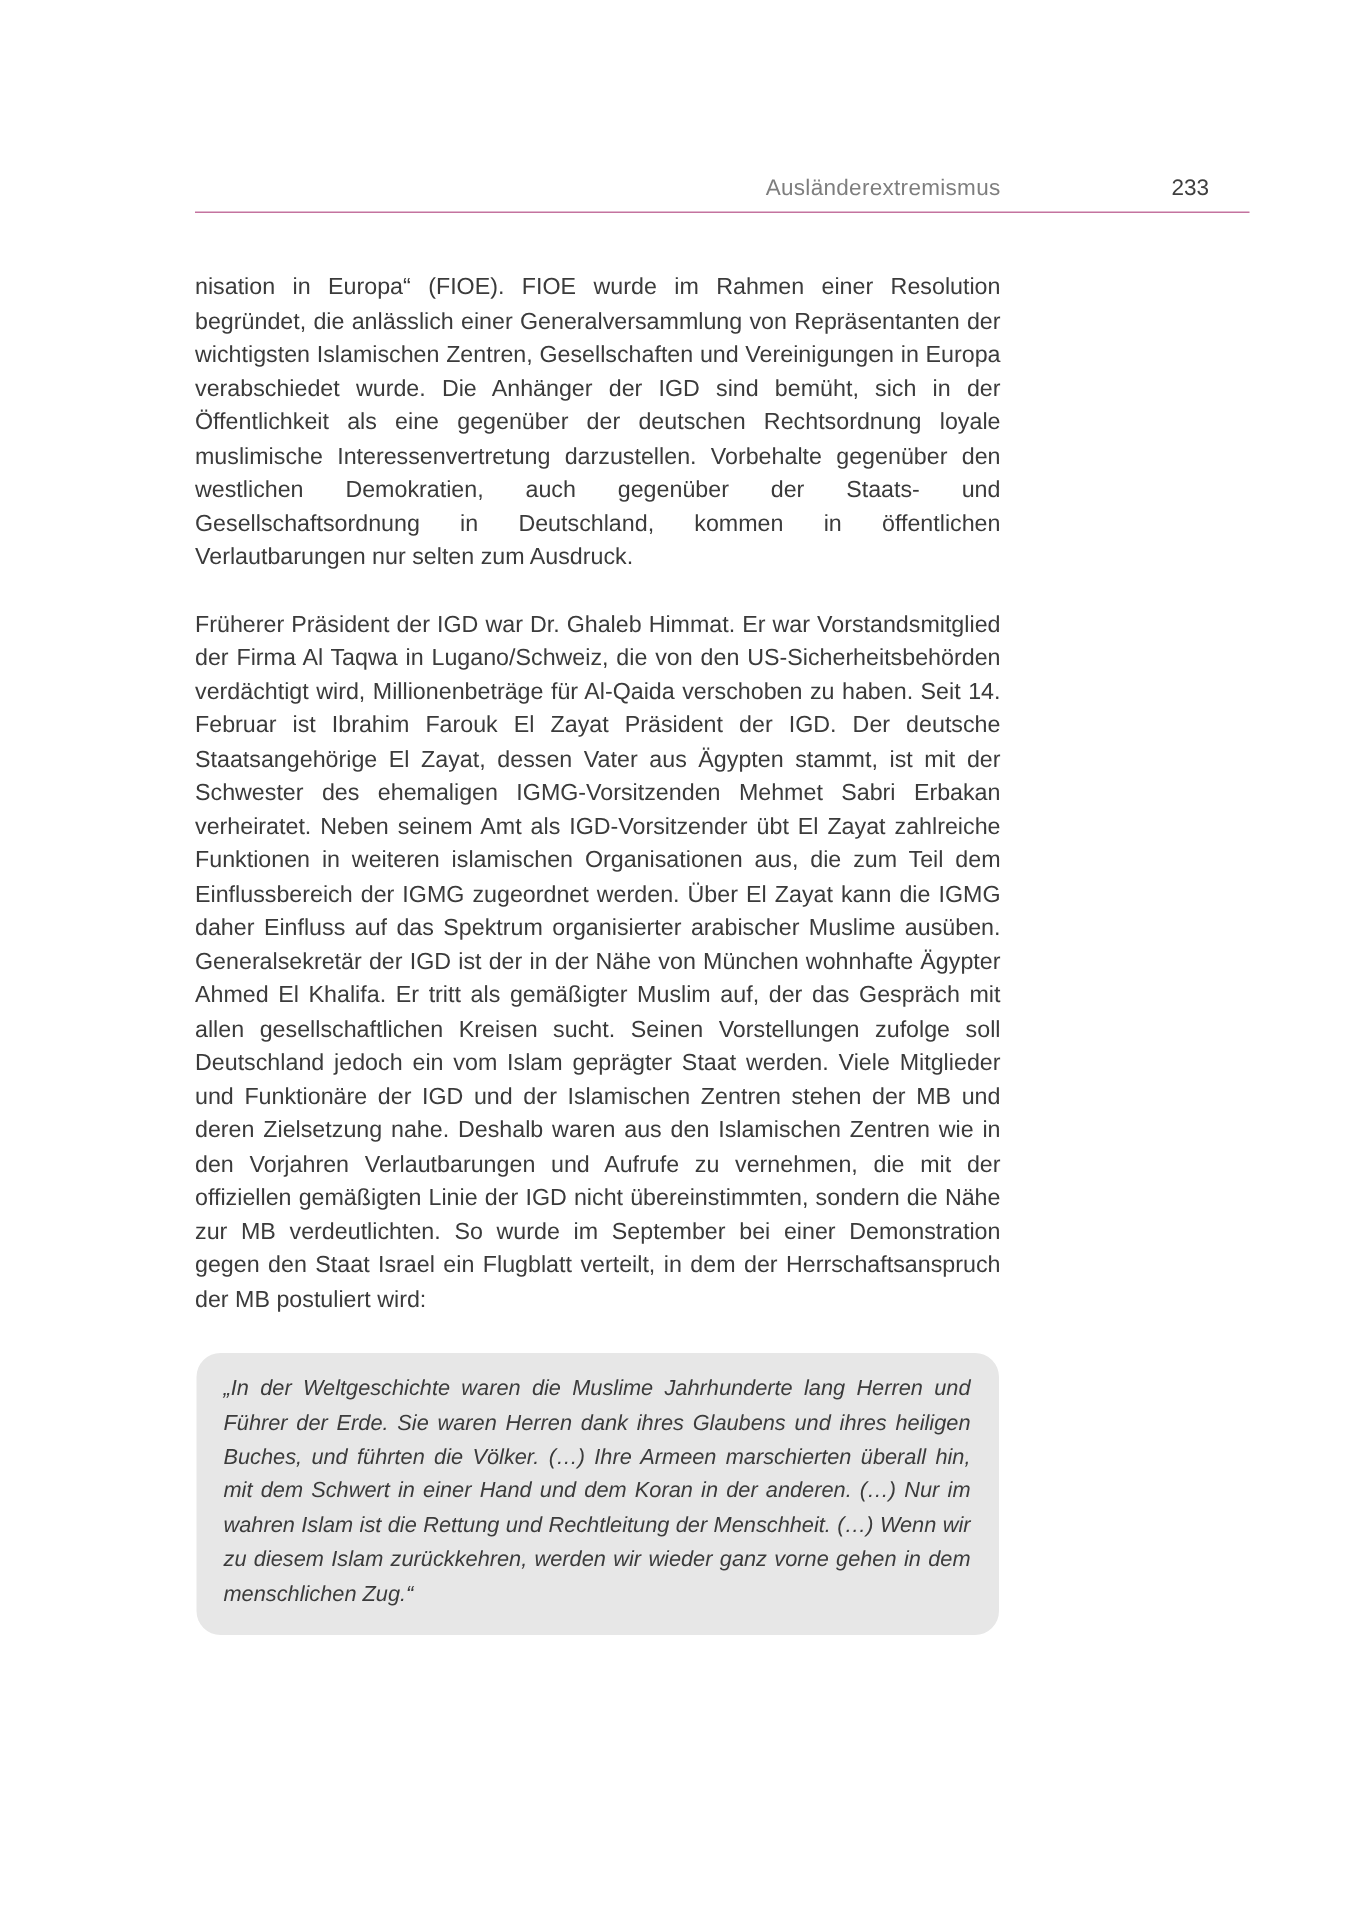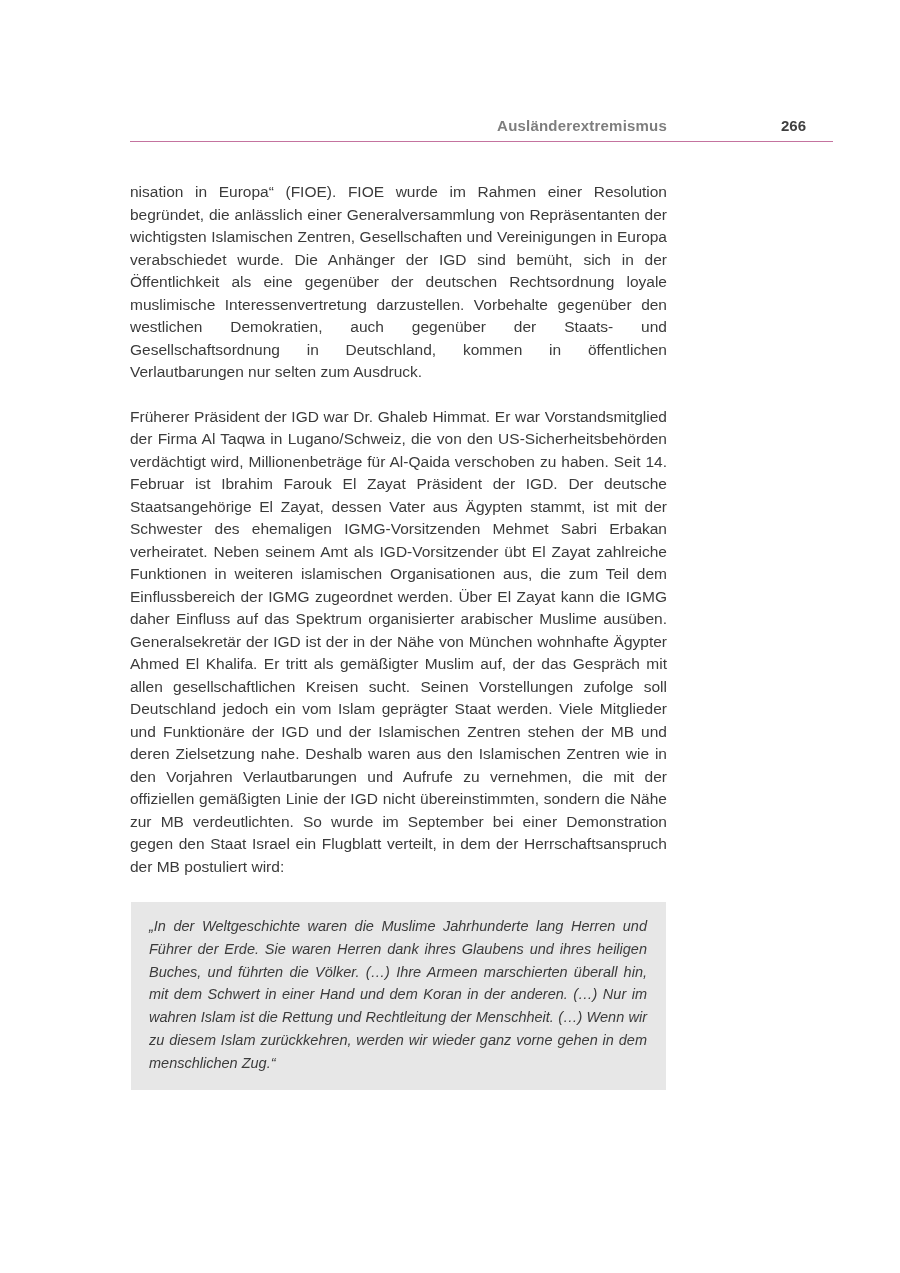--- a/index.html
+++ b/index.html
@@ -14,58 +14,59 @@
   body{
     width:900px;height:1273px;
     background:#ffffff;
     font-family:"Liberation Sans", sans-serif;
     -webkit-font-smoothing:antialiased;
   }
   .page{position:relative;width:900px;height:1273px;overflow:hidden;}
 
   
   .page-header{position:absolute;left:130px;top:117px;width:703px;}
-  .header-row{display:flex;align-items:baseline;font-size:15px;font-weight:bold;}
+  .header-row{display:flex;align-items:baseline;font-size:15px;font-weight:normal;}
   .header-title{width:537px;text-align:right;color:var(--header-text);letter-spacing:0.2px;}
   .page-number{flex:1;text-align:right;padding-right:27px;color:var(--page-number-color);}
   .header-rule{margin-top:7px;height:0;border-bottom:1.5px solid var(--header-rule);}
 
   
   .content{position:absolute;left:130px;top:181px;width:537px;color:var(--body-text);}
   .body-paragraph{
     margin:0 0 22px 0;
     font-size:15.5px;line-height:22.5px;
     text-align:justify;
     hyphens:auto;-webkit-hyphens:auto;
   }
 
   
   .quote-block{
     margin:24px 0 0 1px;width:535px;
     background:var(--quote-background);
     padding:13px 19px 15px 18px;
+    border-radius:16px;
   }
   .quote-text{
     margin:0;
     font-size:14.5px;line-height:22.8px;
     font-style:italic;
     text-align:justify;
     hyphens:auto;-webkit-hyphens:auto;
     color:var(--body-text);
   }
 </style>
 </head>
 <body>
 
 <div class="page">
 
   <header class="page-header">
     <div class="header-row">
       <span class="header-title">Ausländerextremismus</span>
-      <span class="page-number">266</span>
+      <span class="page-number">233</span>
     </div>
     <div class="header-rule"></div>
   </header>
 
   <main class="content">
     <p class="body-paragraph" lang="de">nisation in Europa“ (FIOE). FIOE wurde im Rahmen einer Resolution begründet, die anlässlich einer Generalversammlung von Repräsentanten der wichtigsten Islamischen Zentren, Gesellschaften und Vereinigungen in Europa verabschiedet wurde. Die Anhänger der IGD sind bemüht, sich in der Öffentlichkeit als eine gegenüber der deutschen Rechtsordnung loyale muslimische Interessenvertretung darzustellen. Vorbehalte gegenüber den westlichen Demokratien, auch gegenüber der Staats- und Gesellschaftsordnung in Deutschland, kommen in öffentlichen Verlautbarungen nur selten zum Ausdruck.</p>
 
     <p class="body-paragraph" lang="de">Früherer Präsident der IGD war Dr. Ghaleb Himmat. Er war Vorstandsmitglied der Firma Al Taqwa in Lugano/Schweiz, die von den US-Sicherheitsbehörden verdächtigt wird, Millionenbeträge für Al-Qaida verschoben zu haben. Seit 14. Februar ist Ibrahim Farouk El Zayat Präsident der IGD. Der deutsche Staatsangehörige El Zayat, dessen Vater aus Ägypten stammt, ist mit der Schwester des ehemaligen IGMG-Vorsitzenden Mehmet Sabri Erbakan verheiratet. Neben seinem Amt als IGD-Vorsitzender übt El Zayat zahlreiche Funktionen in weiteren islamischen Organisationen aus, die zum Teil dem Einflussbereich der IGMG zugeordnet werden. Über El Zayat kann die IGMG daher Einfluss auf das Spektrum organisierter arabischer Muslime ausüben. Generalsekretär der IGD ist der in der Nähe von München wohnhafte Ägypter Ahmed El Khalifa. Er tritt als gemäßigter Muslim auf, der das Gespräch mit allen gesellschaftlichen Kreisen sucht. Seinen Vorstellungen zufolge soll Deutschland jedoch ein vom Islam geprägter Staat werden. Viele Mitglieder und Funktionäre der IGD und der Islamischen Zentren stehen der MB und deren Zielsetzung nahe. Deshalb waren aus den Islamischen Zentren wie in den Vorjahren Verlautbarungen und Aufrufe zu vernehmen, die mit der offiziellen gemäßigten Linie der IGD nicht übereinstimmten, sondern die Nähe zur MB verdeutlichten. So wurde im September bei einer Demonstration gegen den Staat Israel ein Flugblatt verteilt, in dem der Herrschaftsanspruch der MB postuliert wird:</p>
 
     <blockquote class="quote-block">

